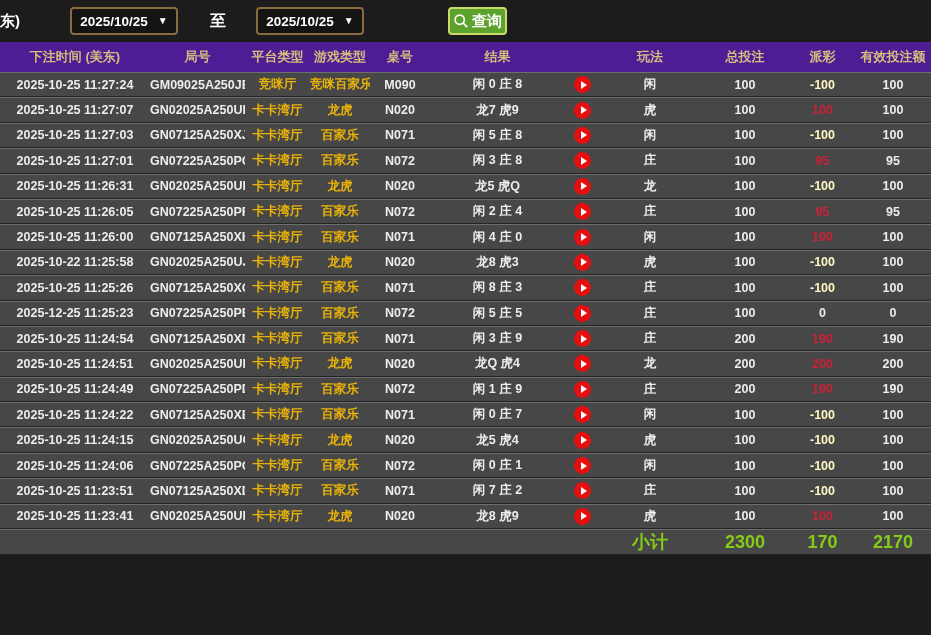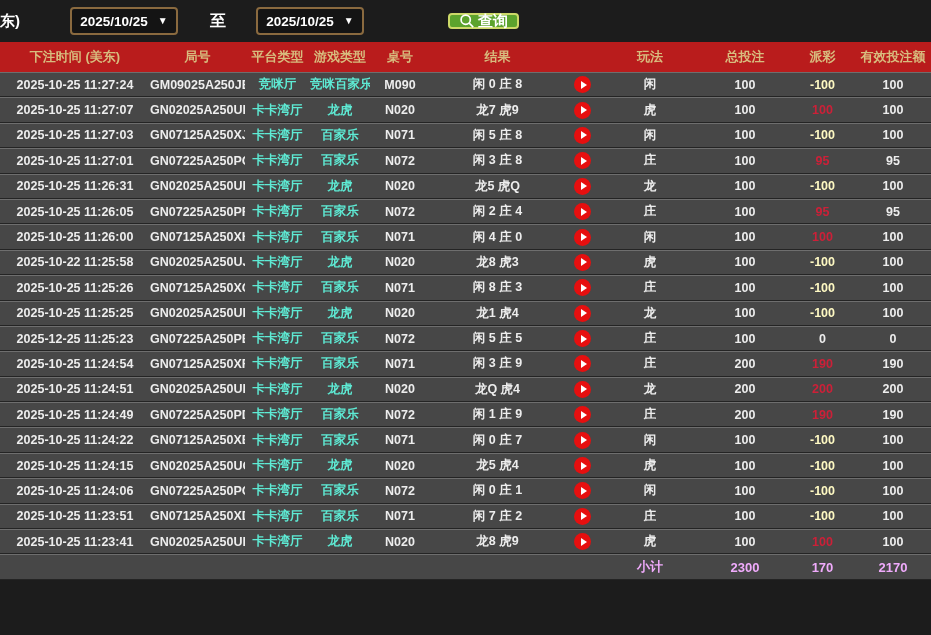--- a/index.html
+++ b/index.html
@@ -10,39 +10,39 @@
   .topbar { height:42px; display:flex; align-items:center; color:#ffffff; }
   .clip-label { width:22px; overflow:hidden; white-space:nowrap; font-size:15px;
                 font-weight:bold; color:#ffffff; }
   .date-picker { margin-left:48px; width:108px; height:28px; background:#141414;
                  border:2px solid #8a6a3f; border-radius:4px; color:#ffffff;
                  font-size:13.5px; font-weight:bold; display:flex; align-items:center;
                  justify-content:center; gap:10px; cursor:pointer; }
   .date-picker .caret { font-size:10px; line-height:1; }
   .to-label { margin-left:32px; font-size:16px; font-weight:bold; }
   .date-picker.second { margin-left:30px; }
-  .query-btn { margin-left:84px; height:16px; padding:0 9px; background:#5ca32d;
+  .query-btn { margin-left:84px; height:28px; padding:0 3px; background:#5ca32d;
                border:2px solid #ccd968; border-radius:4px; color:#ffffff;
                font-size:15px; font-weight:bold; display:flex; align-items:center;
                gap:3px; cursor:pointer; }
 
   
   table { width:931px; border-collapse:separate; border-spacing:0; table-layout:fixed; }
-  thead th { height:30px; background:#b91c1c; color:#d8bc7e; font-size:13px;
+  thead th { height:30px; background:#4c1d95; color:#d8bc7e; font-size:13px;
              font-weight:bold; text-align:center; vertical-align:middle; }
   tbody td, tfoot td {
       height:25.4px; background:#474747; color:#ededed; font-size:12.5px;
       font-weight:bold; text-align:center; vertical-align:middle;
       border-top:1px solid #6e6e6e; border-bottom:1px solid #242424;
       overflow:hidden; white-space:nowrap; }
-  tbody td.dim { color:#5eead4; }
+  tbody td.dim { color:#eab308; }
   td.pos  { color:#cc2038; }
   td.neg  { color:#fef9c3; }
   td.zero { color:#ededed; }
-  tfoot td { height:25.5px; color:#f0abfc; font-size:13px; }
+  tfoot td { height:25.5px; color:#84cc16; font-size:18px; }
 
   .play-icon { display:inline-flex; width:17px; height:17px; border-radius:50%;
                background:#e60f0f; align-items:center; justify-content:center;
                cursor:pointer; }
   .play-icon::after { content:""; display:block; margin-left:2px;
                border-left:6px solid #ffffff; border-top:4px solid transparent;
                border-bottom:4px solid transparent; }
 </style>
 </head>
 <body>
@@ -208,33 +208,20 @@
     <td class="dim">百家乐</td>
     <td>N071</td>
     <td>闲 8 庄 3</td>
     <td><span class="play-icon"></span></td>
     <td>庄</td>
     <td>100</td>
     <td class="neg">-100</td>
     <td>100</td>
   </tr>
       <tr>
-    <td>2025-10-25 11:25:25</td>
-    <td>GN02025A250UI</td>
-    <td class="dim">卡卡湾厅</td>
-    <td class="dim">龙虎</td>
-    <td>N020</td>
-    <td>龙1 虎4</td>
-    <td><span class="play-icon"></span></td>
-    <td>龙</td>
-    <td>100</td>
-    <td class="neg">-100</td>
-    <td>100</td>
-  </tr>
-      <tr>
     <td>2025-12-25 11:25:23</td>
     <td>GN07225A250PE</td>
     <td class="dim">卡卡湾厅</td>
     <td class="dim">百家乐</td>
     <td>N072</td>
     <td>闲 5 庄 5</td>
     <td><span class="play-icon"></span></td>
     <td>庄</td>
     <td>100</td>
     <td class="zero">0</td>

